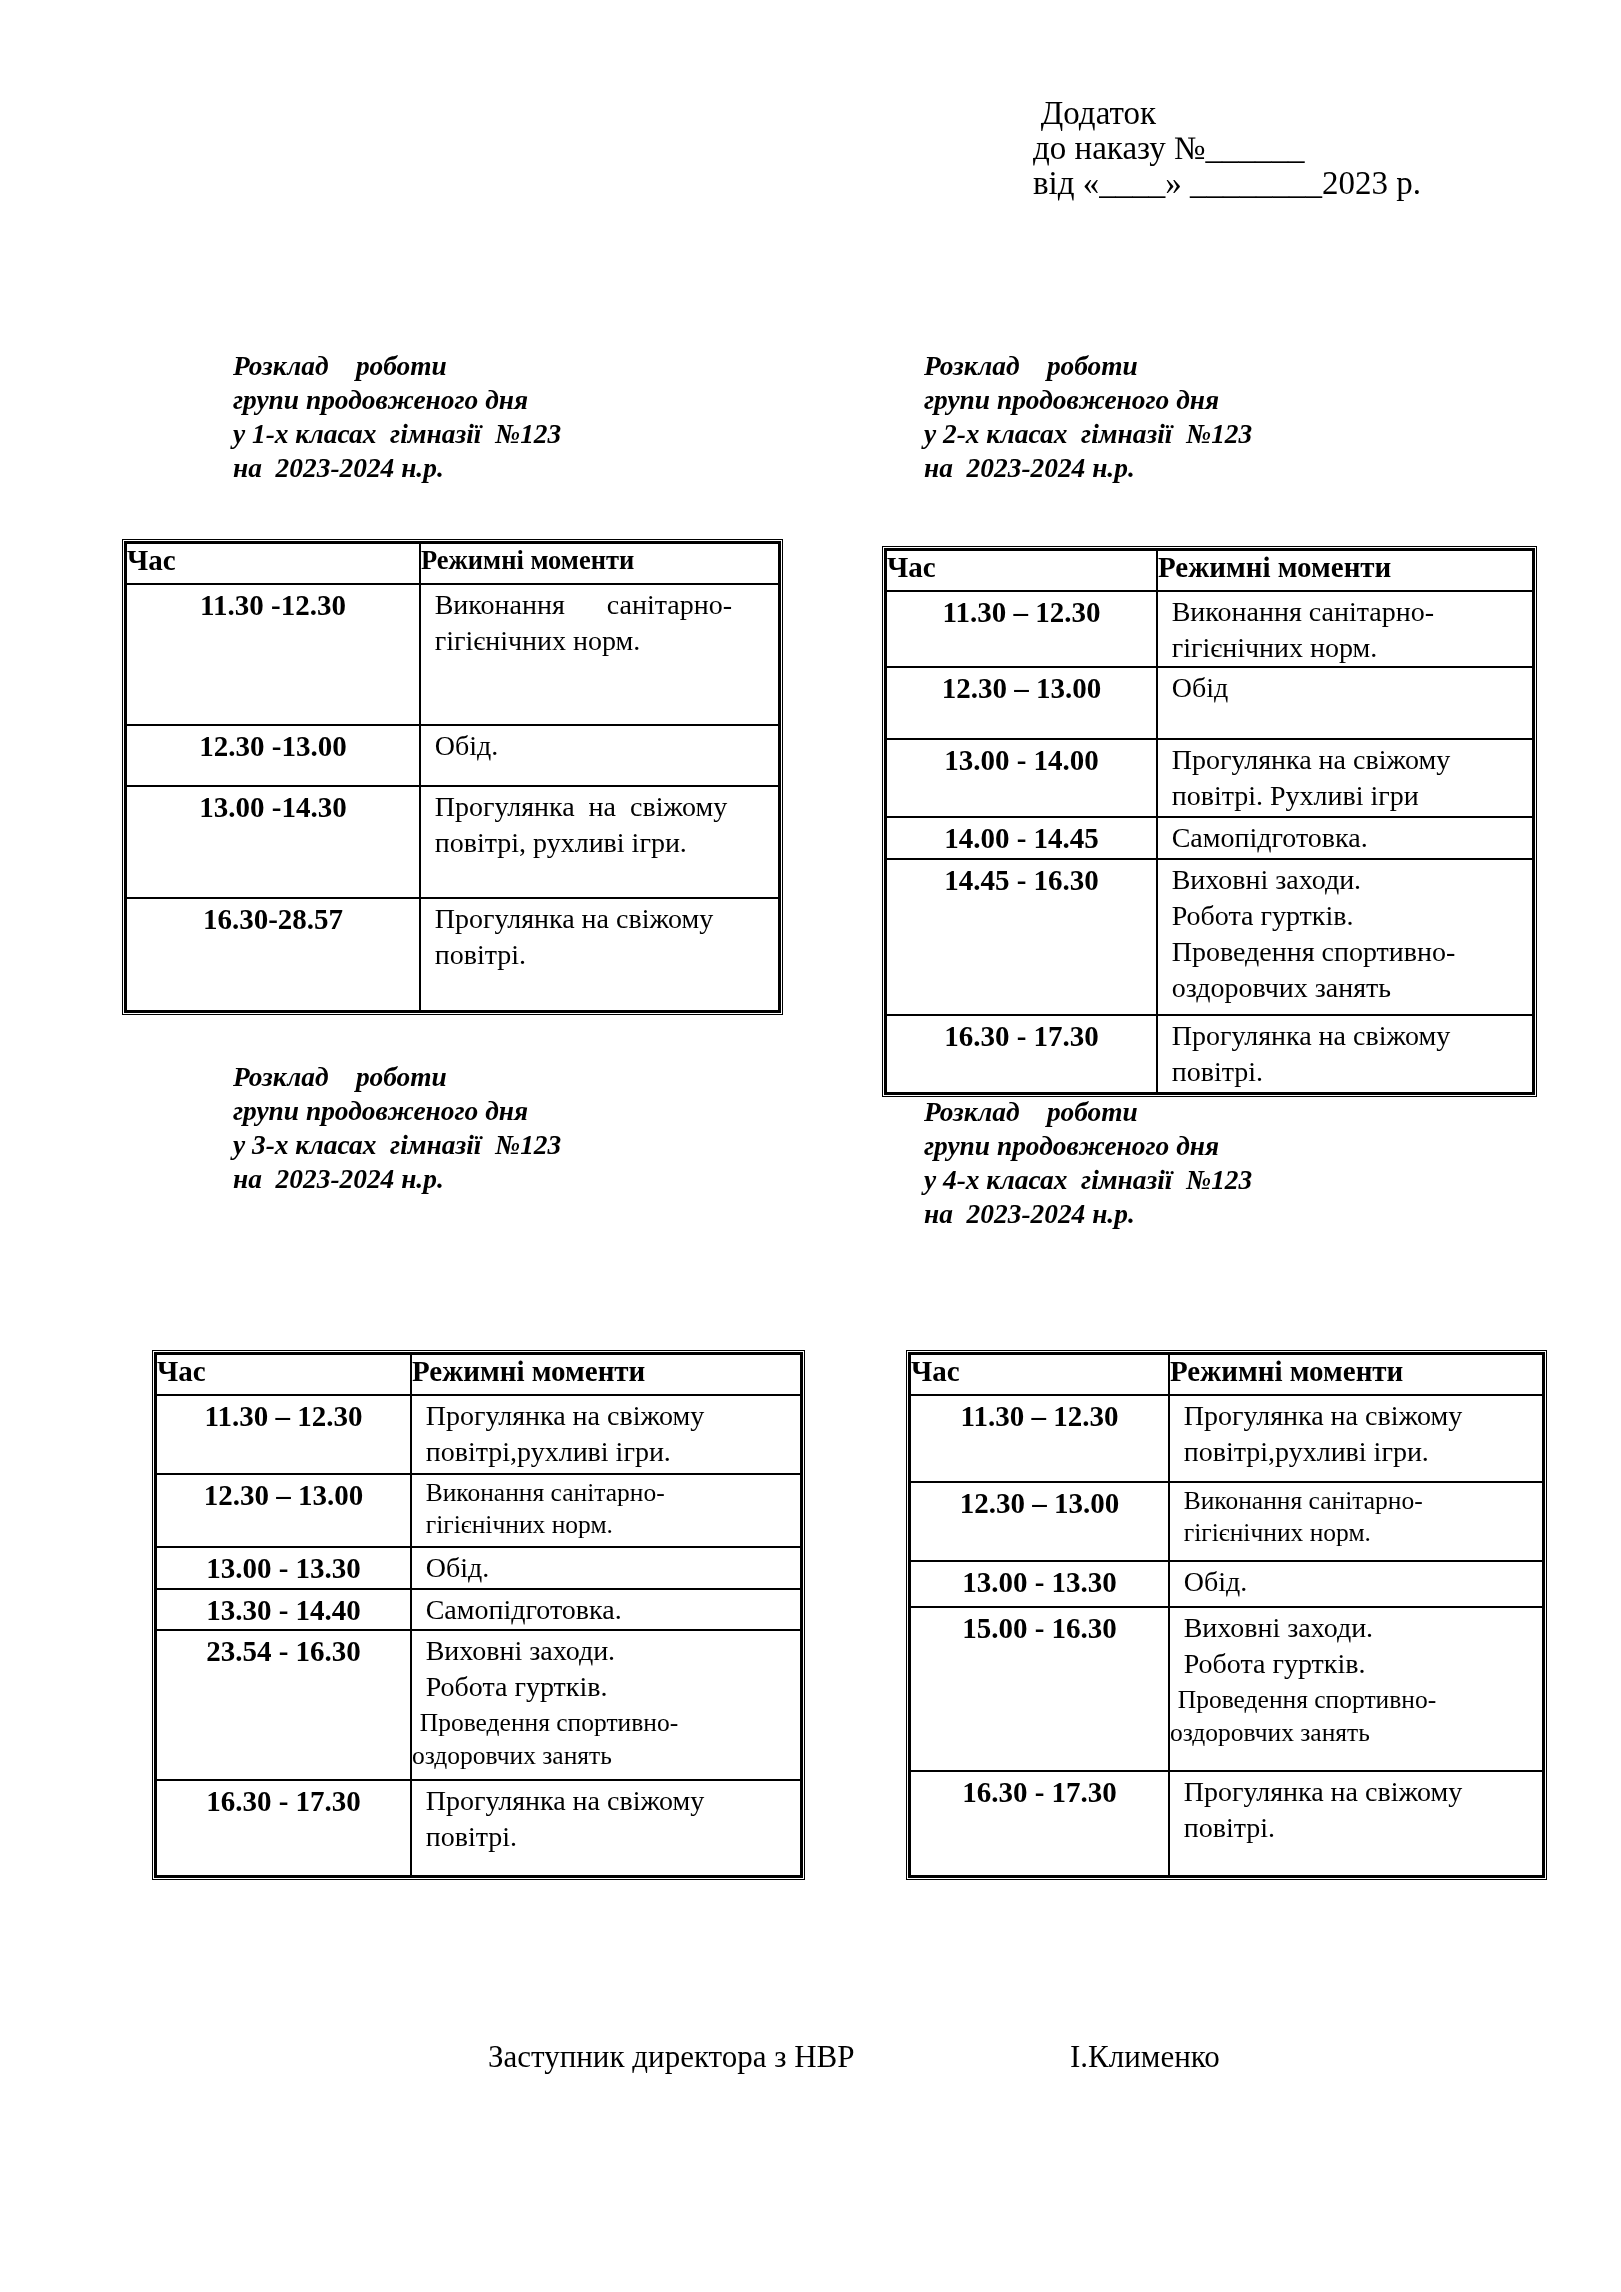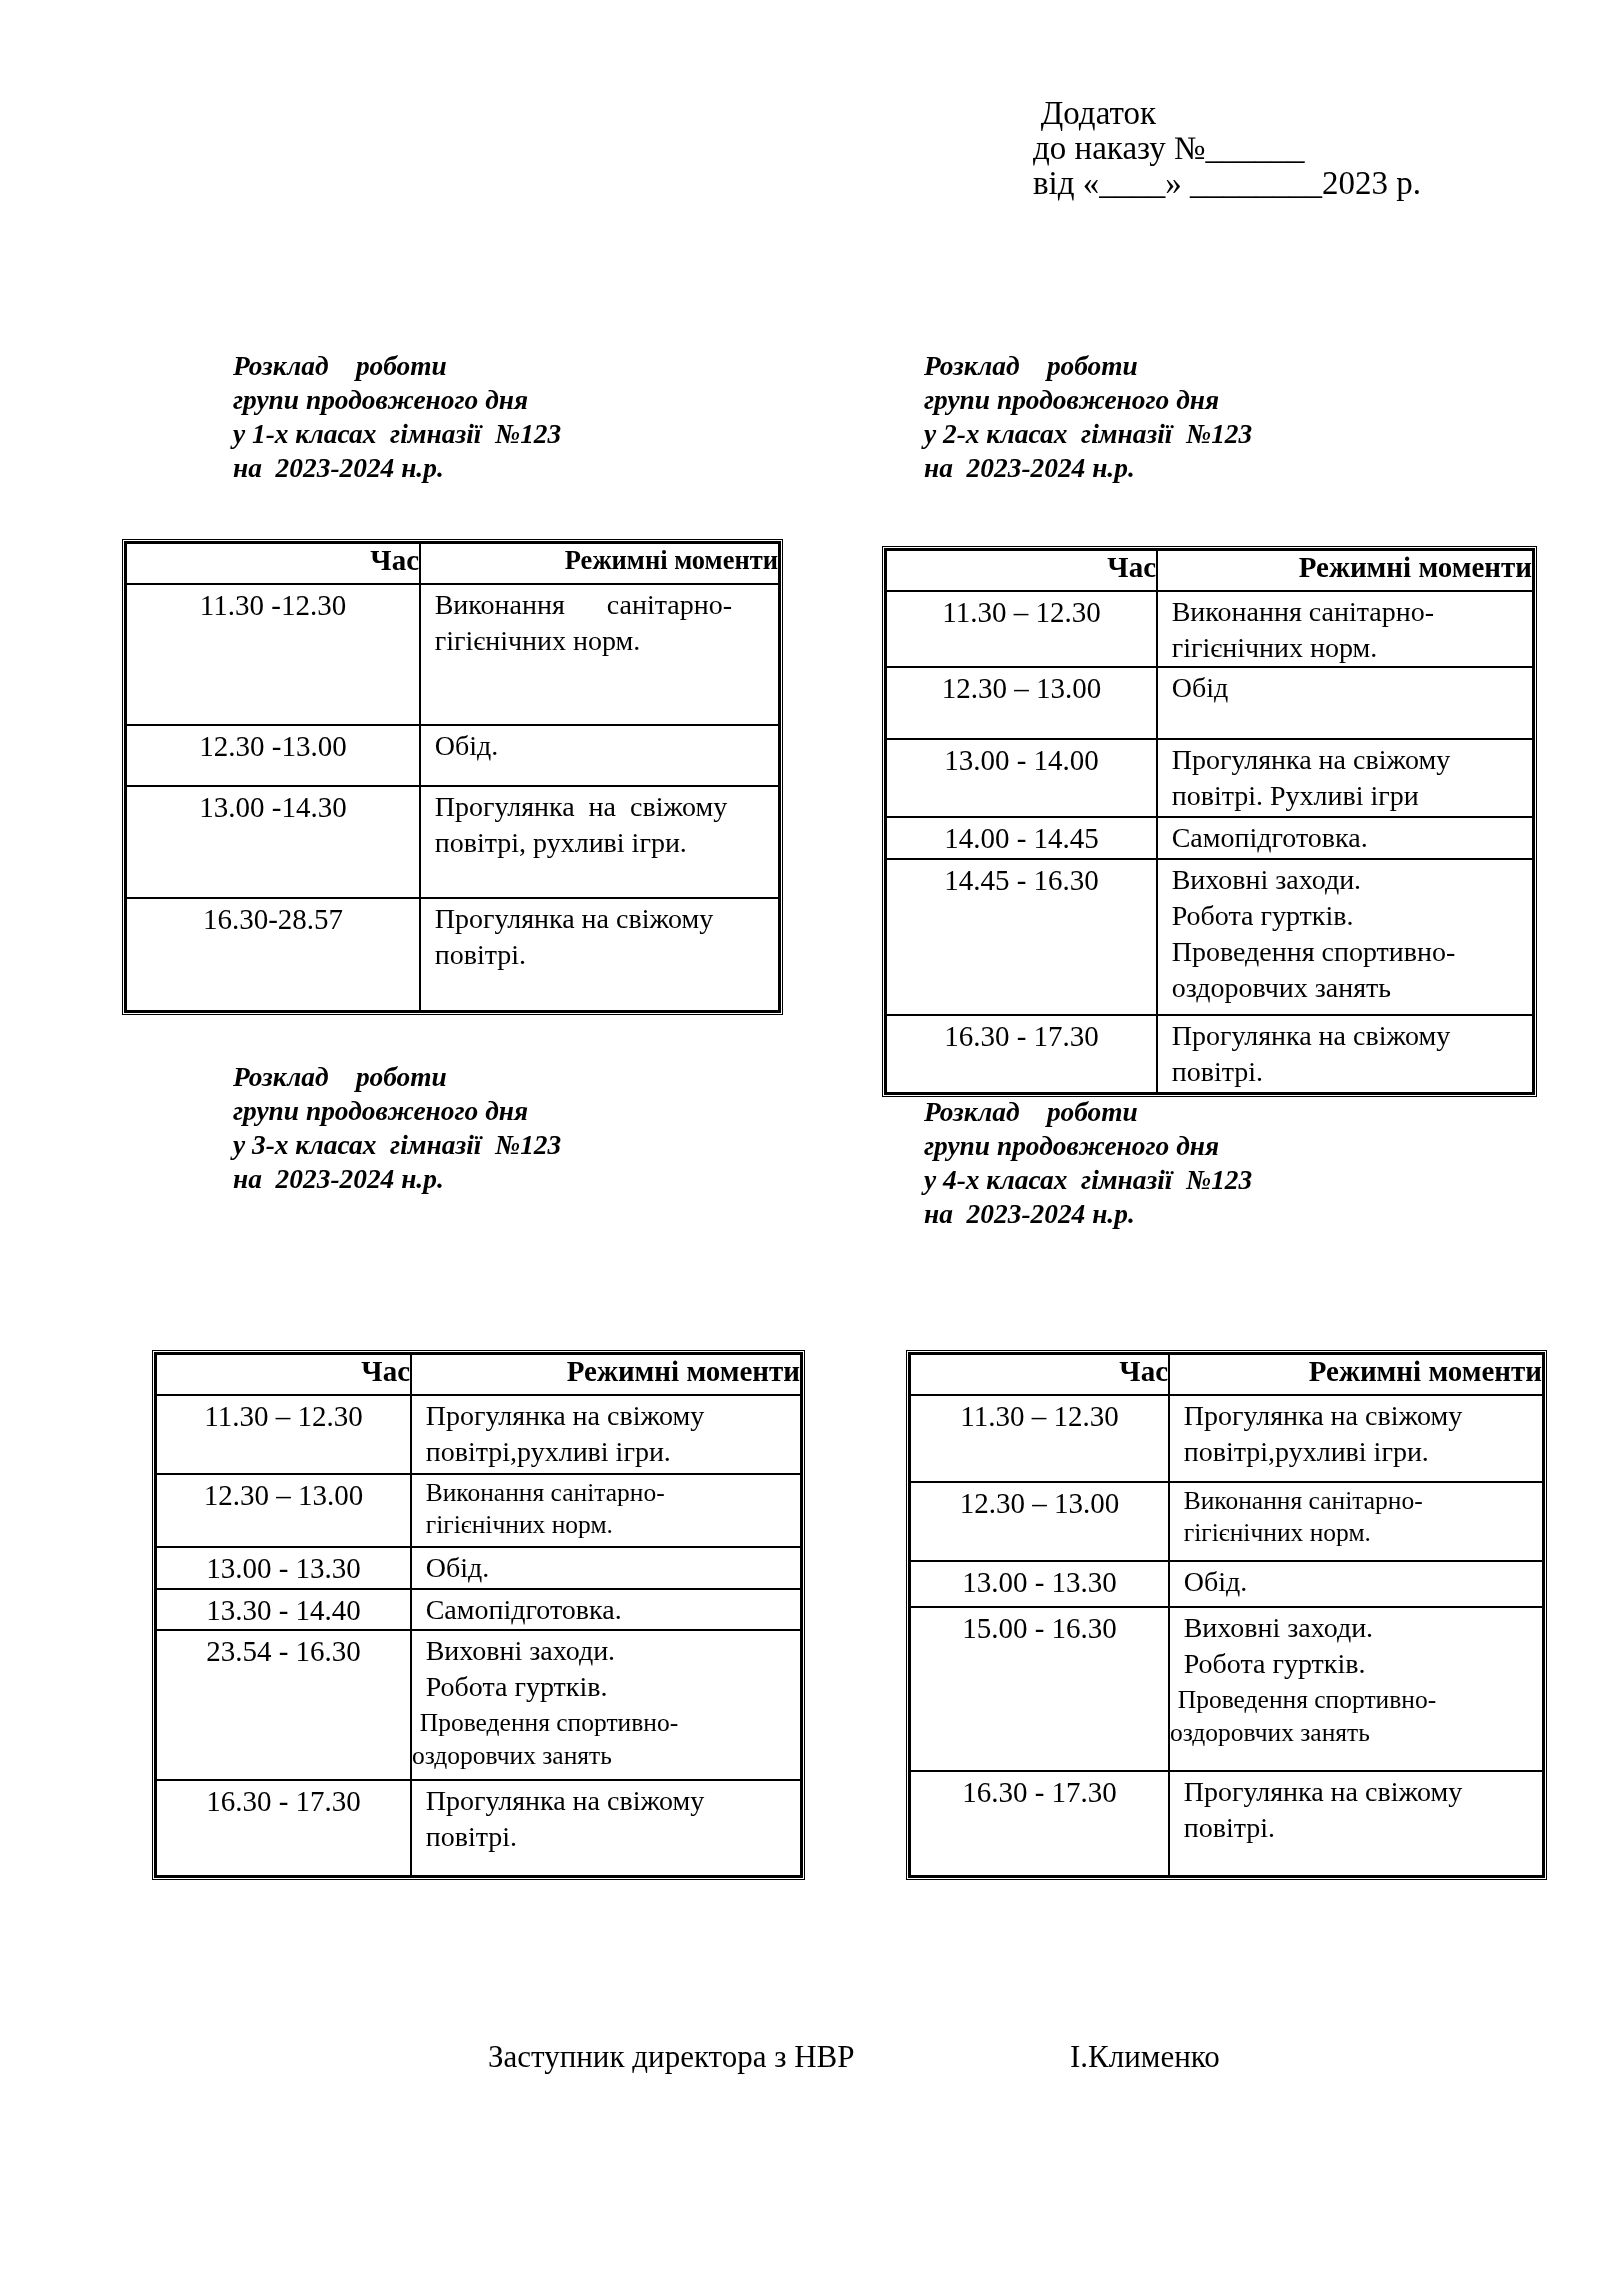--- a/index.html
+++ b/index.html
@@ -6,22 +6,22 @@
   body { width: 1621px; height: 2293px; position: relative; overflow: hidden;
          font-family: "Liberation Serif", serif; color: #000; }
   .annex { position: absolute; left: 1033px; top: 96px; font-size: 33px; line-height: 35px; }
   .annex div { white-space: pre; }
   .heading { position: absolute; font-family: "Liberation Serif", serif; font-weight: bold; font-style: italic;
              font-size: 27.4px; line-height: 34px; }
   .heading div { white-space: pre; }
   .sched { position: absolute; border: 3.9px double #000; border-collapse: collapse; background:#fff; }
   .sched table { border-collapse: collapse; width: 100%; height: 100%; }
   .sched th, .sched td { border: 2px solid #000; vertical-align: top; padding: 0; }
-  .sched th { font-family: "Liberation Serif", serif; font-weight: bold; font-size: 29px; line-height: 33px; text-align: right; }
-  .sched td.time { font-weight: normal; font-size: 29px; line-height: 37px; text-align: center; padding-top: 2px; }
+  .sched th { font-family: "Liberation Serif", serif; font-weight: bold; font-size: 29px; line-height: 33px; text-align: left; }
+  .sched td.time { font-weight: bold; font-size: 29px; line-height: 37px; text-align: center; padding-top: 2px; }
   .sched td.act { font-size: 28px; line-height: 36px; padding: 2px 9.8px 0 13.7px; }
   .sched td.act div { white-space: pre; }
   .footer { position: absolute; top: 2039px; font-size: 31px; }
 </style>
 </head>
 <body>
 
 <div class="annex">
   <div style="padding-left:7.8px">Додаток</div>
   <div>до наказу №______</div>

